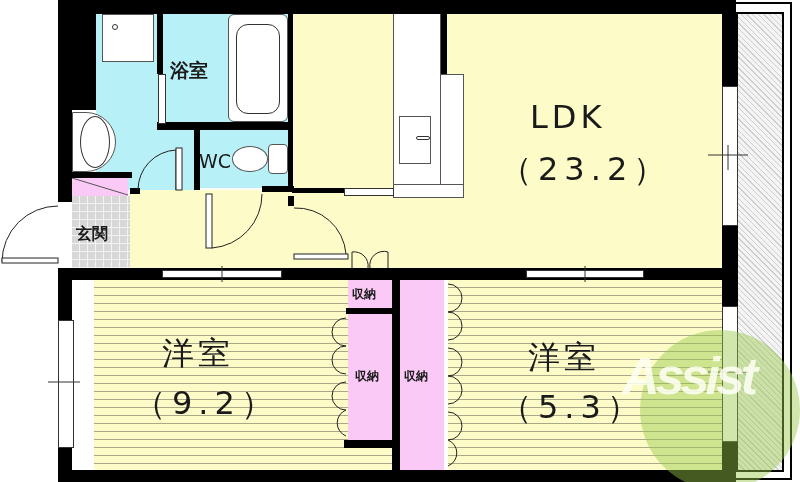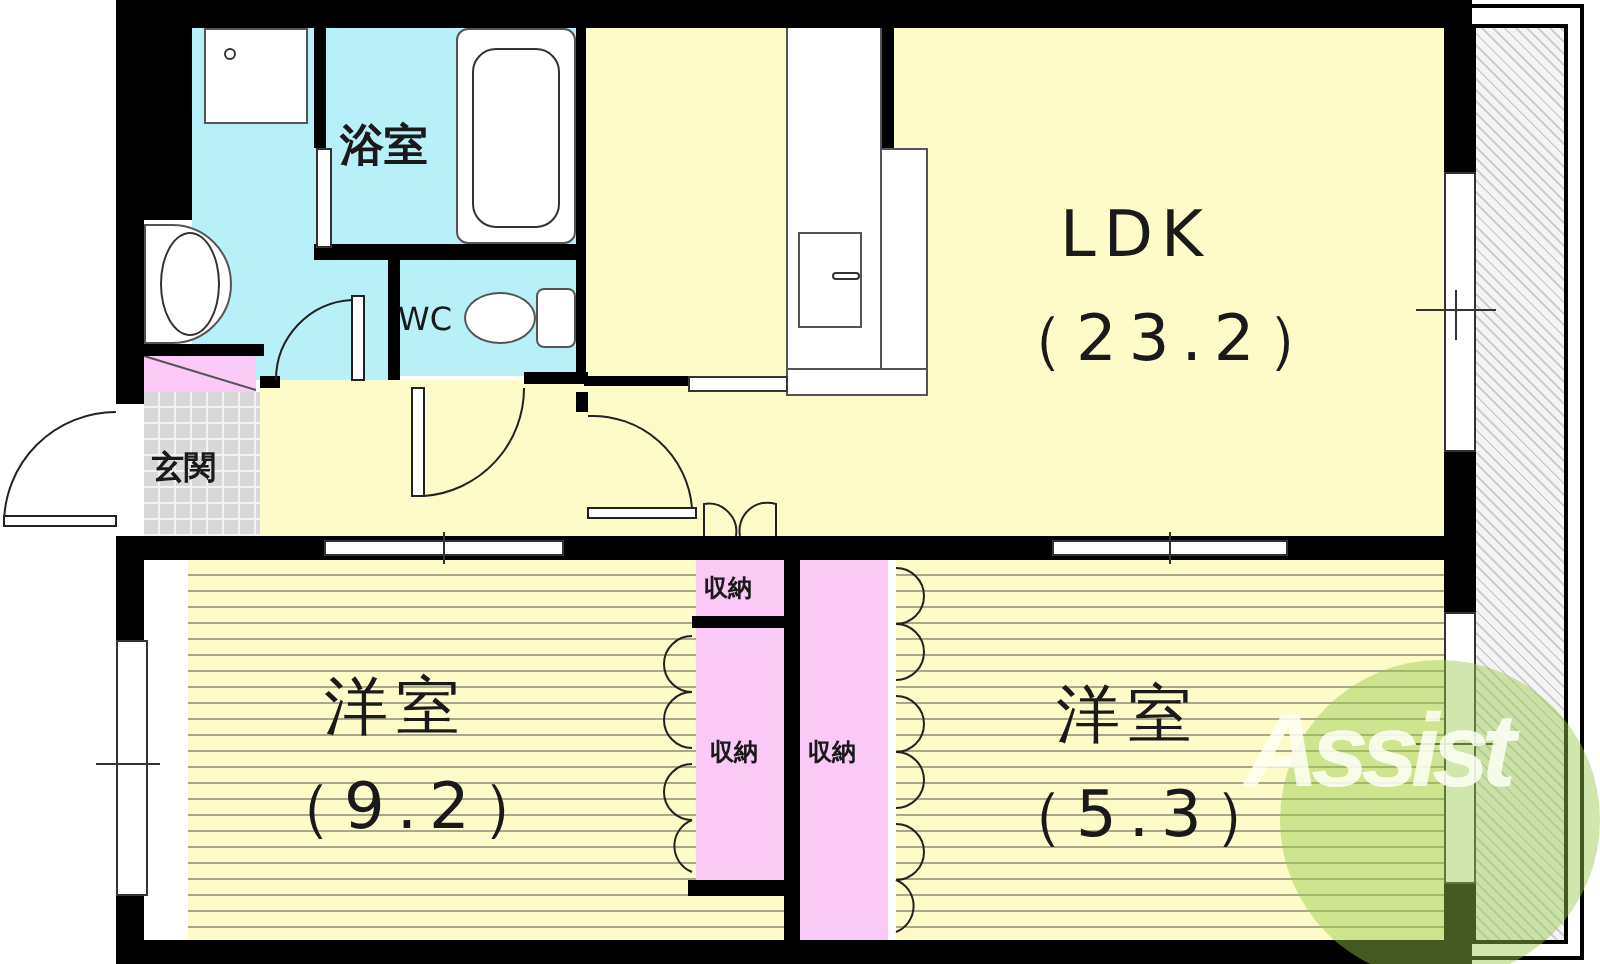--- a/index.html
+++ b/index.html
@@ -138,22 +138,22 @@
   <path d="M448 412 A14 14 0 0 1 448 440 A14 14 0 0 1 448 466" fill="none" stroke="#222" stroke-width="1"></path>
 
   <line x1="708" y1="155" x2="748" y2="155" stroke="#333" stroke-width="1"></line>
   <line x1="728" y1="145" x2="728" y2="170" stroke="#333" stroke-width="1"></line>
   <line x1="708" y1="372" x2="748" y2="372" stroke="#333" stroke-width="1"></line>
   <line x1="48" y1="382" x2="80" y2="382" stroke="#333" stroke-width="1"></line>
   <line x1="222" y1="266" x2="222" y2="282" stroke="#333" stroke-width="1"></line>
   <line x1="585" y1="266" x2="585" y2="282" stroke="#333" stroke-width="1"></line>
 </svg>
 
-<div class="label small-label" style="left:170px;top:58px;font-size:22px;">浴室</div>
-<div class="label" style="left:199px;top:150px;font-size:16px;">WC</div>
+<div class="label small-label" style="left:170px;top:58px;font-size:19px;">浴室</div>
+<div class="label" style="left:199px;top:150px;font-size:19px;">WC</div>
 <div class="label small-label" style="left:76px;top:224px;font-size:16px;">玄関</div>
 
 <div class="label room-name" style="left:530px;top:98px;">LDK</div>
 <div class="label room-size" style="left:500px;top:148px;">（23.2）</div>
 
 <div class="label room-name" style="left:162px;top:332px;">洋室</div>
 <div class="label room-size" style="left:134px;top:382px;">（9.2）</div>
 
 <div class="label room-name" style="left:528px;top:336px;">洋室</div>
 <div class="label room-size" style="left:500px;top:386px;">（5.3）</div>

